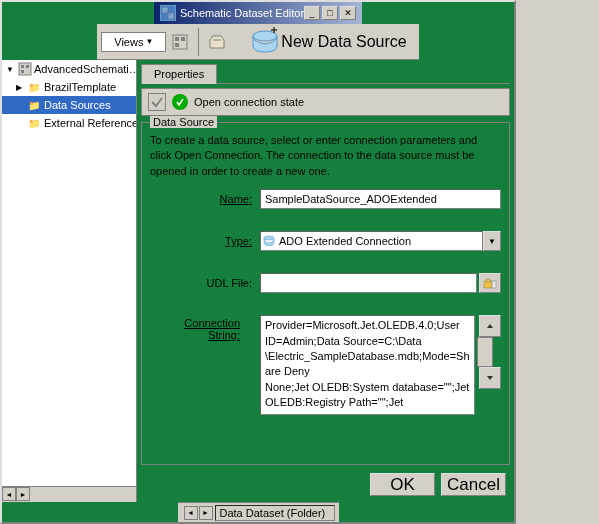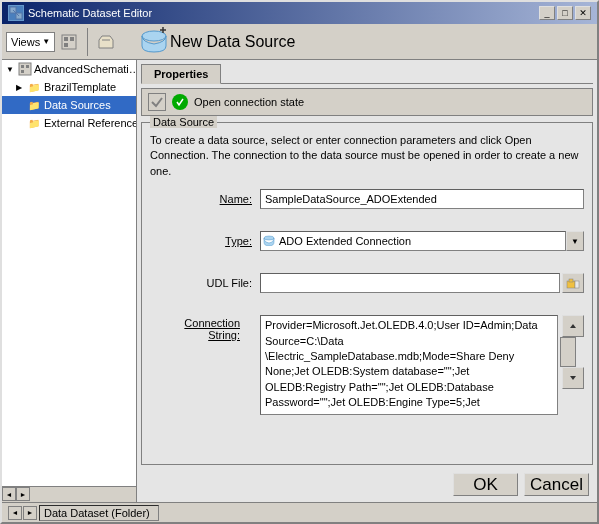--- a/index.html
+++ b/index.html
@@ -6,28 +6,29 @@
     body {
       font-family: 'Segoe UI', Tahoma, Arial, sans-serif;
       font-size: 11px;
       background: #d4d0c8;
       width: 599px;
       height: 524px;
       overflow: hidden;
     }
 
     .window {
-      width: 599px;
+      width: 516px;
       height: 524px;
       border: 2px solid #808080;
       border-top-color: #dfdfdf;
       border-left-color: #dfdfdf;
       display: flex;
       flex-direction: column;
-      background: #e5e5e5;
+      background: #15803d;
+      align-items: center;
     }
 
     .title-bar {
       background: linear-gradient(to right, #0a246a, #a6b5d7);
       color: white;
       padding: 3px 6px;
       display: flex;
       align-items: center;
       justify-content: space-between;
       height: 22px;
@@ -104,21 +105,21 @@
       justify-content: center;
       font-size: 10px;
     }
 
     .toolbar-dropdown {
       display: flex;
       align-items: center;
       background: white;
       border: 1px solid #808080;
       height: 20px;
-      padding: 0 4px;
+      padding: 0 12px;
       cursor: pointer;
     }
 
     .new-datasource-header {
       display: flex;
       align-items: center;
       gap: 0;
       padding: 4px 8px;
     }
 
@@ -202,21 +203,21 @@
       background: #d4d0c8;
       cursor: pointer;
       margin-right: 2px;
       margin-bottom: -1px;
       font-size: 11px;
     }
 
     .tab.active {
       background: #d4d0c8;
       border-bottom: 1px solid #d4d0c8;
-      font-weight: bold;
+      font-weight: normal;
       position: relative;
       z-index: 1;
     }
 
     .connection-status {
       display: flex;
       align-items: center;
       gap: 6px;
       padding: 4px 6px;
       border: 1px solid #808080;

